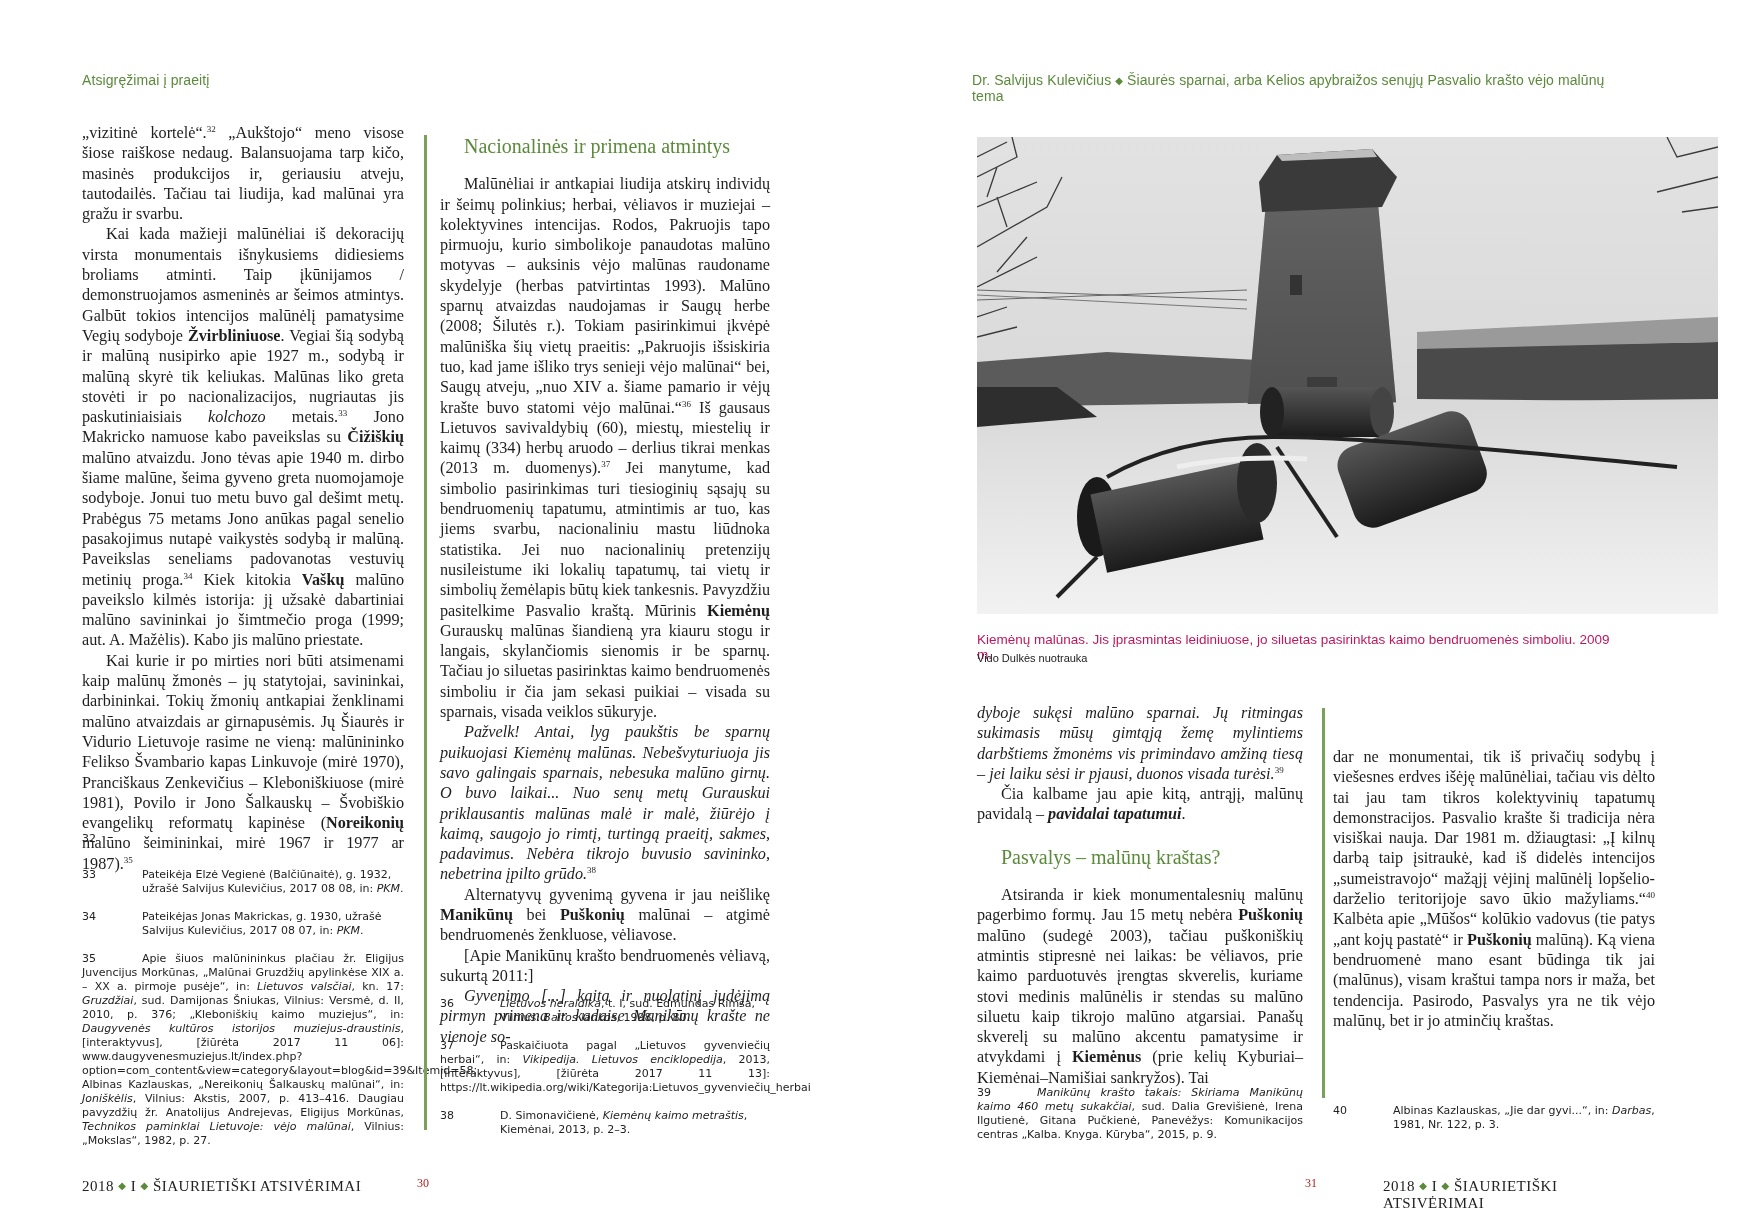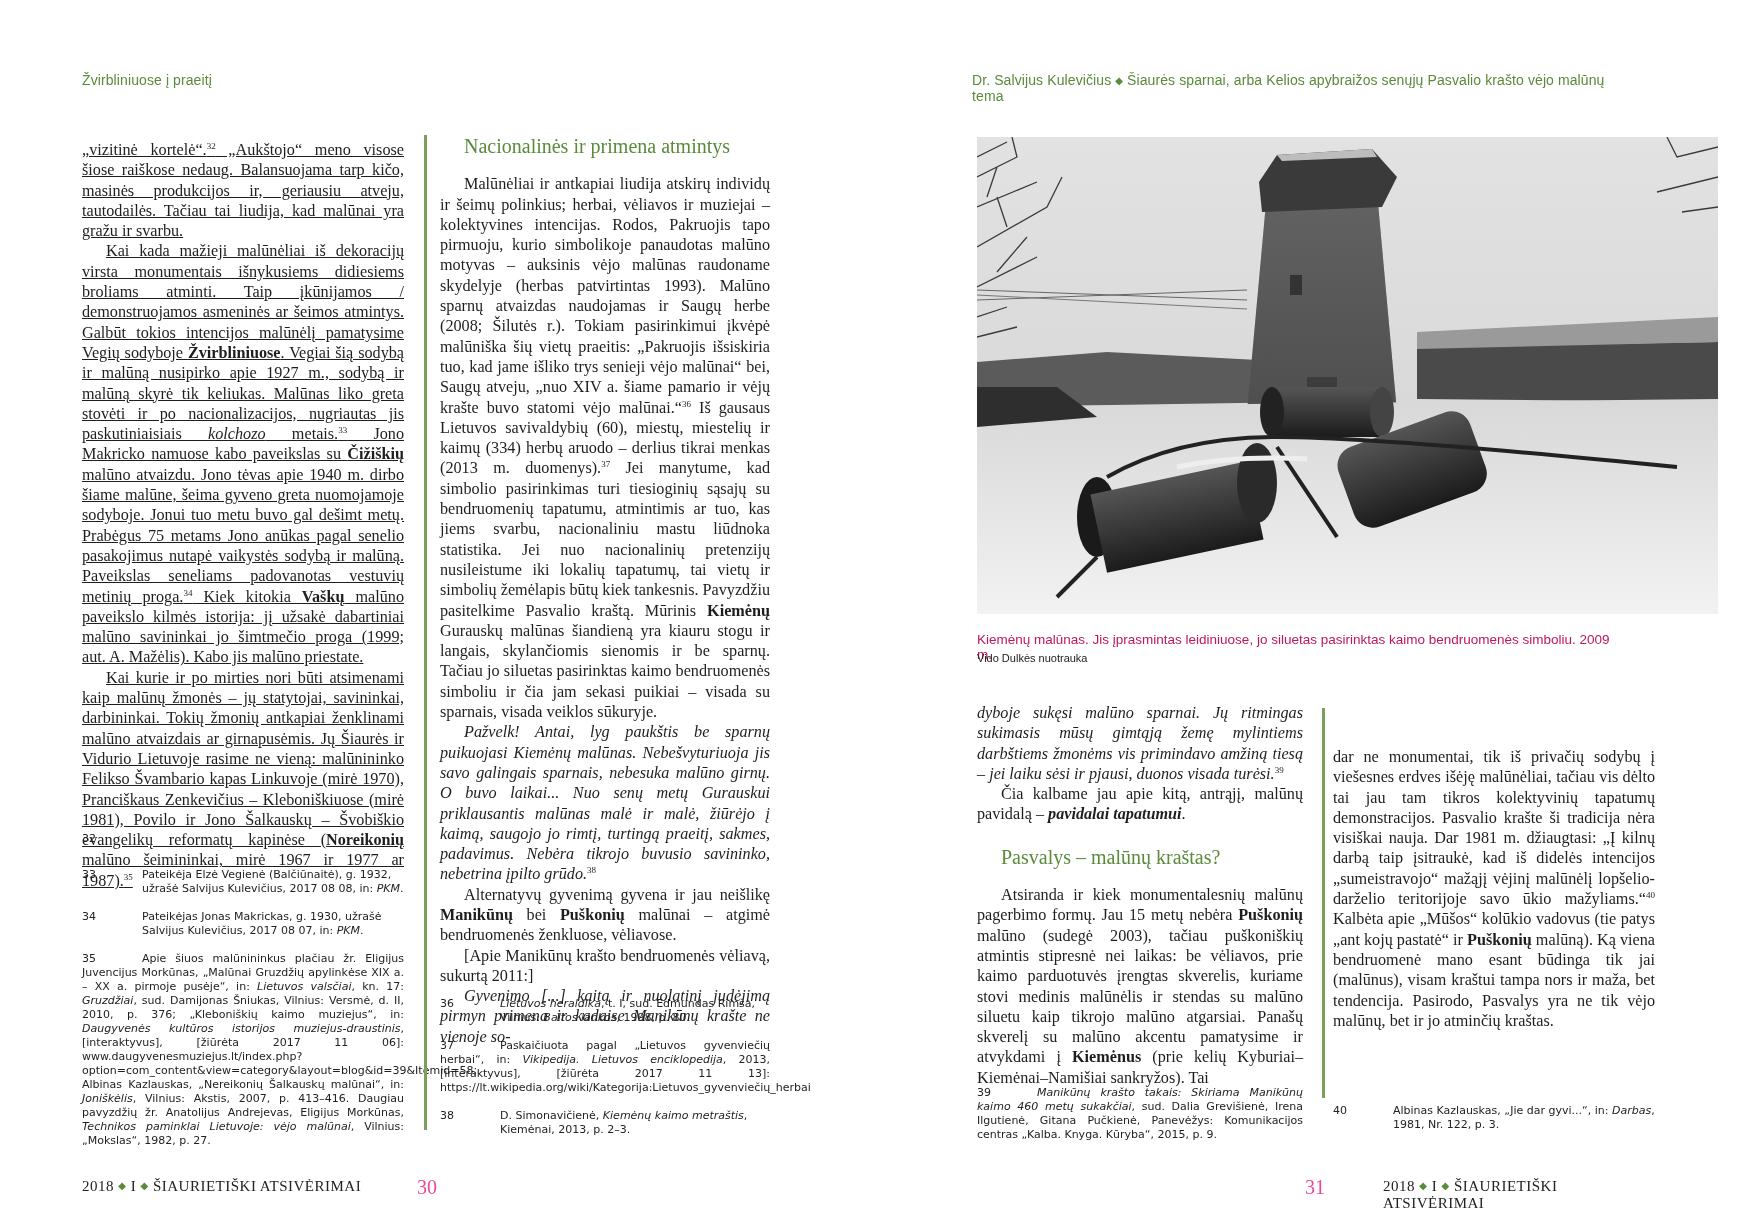--- a/index.html
+++ b/index.html
@@ -14,32 +14,32 @@
   sup{font-size:9px;line-height:0;vertical-align:6px;}
   .heading{font-size:20px;color:#5a8a3a;margin:0 0 18px 0;text-indent:24px;}
   .fn{position:absolute;font-family:"DejaVu Sans",sans-serif;font-size:11px;line-height:14px;color:#222;}
   .fn .fnrow{display:flex;margin-bottom:14px;}
   .fn .num{width:60px;flex:none;}
   .fn .txt{flex:1;}
   .fn .para{text-align:justify;}
   .rule{position:absolute;width:3px;background:#7aa05a;}
   .footer{position:absolute;top:1178px;font-size:15px;letter-spacing:0.5px;color:#222;}
   .footer .dot{color:#5a8a3a;font-size:10px;vertical-align:2px;}
-  .pnum{position:absolute;top:1176px;font-size:20px;color:#ec4899;}
+  .pnum{position:absolute;top:1176px;font-size:12px;color:#b91c1c;}
   .photo{position:absolute;left:977px;top:137px;width:741px;height:477px;background:#cfcfcf;overflow:hidden;}
   .caption{position:absolute;left:977px;top:632px;font-family:"Liberation Sans",sans-serif;font-size:13.5px;color:#be185d;}
   .credit{position:absolute;left:977px;top:652px;font-family:"Liberation Sans",sans-serif;font-size:11px;color:#222;}
 </style>
 </head>
 <body>
 
 <div class="page left">
-  <div class="running-head" style="left:82px;">Žvirbliniuose į praeitį</div>
+  <div class="running-head" style="left:82px;">Atsigręžimai į praeitį</div>
 
-  <div class="col" style="left:82px;top:140px;width:322px;text-decoration:underline;">
+  <div class="col" style="left:82px;top:123px;width:322px;">
     <p>„vizitinė kortelė“.<sup>32</sup> „Aukštojo“ meno visose šiose raiškose nedaug. Balansuojama tarp kičo, masinės produkcijos ir, geriausiu atveju, tautodailės. Tačiau tai liudija, kad malūnai yra gražu ir svarbu.</p>
     <p class="ind">Kai kada mažieji malūnėliai iš dekoracijų virsta monumentais išnykusiems didiesiems broliams atminti. Taip įkūnijamos / demonstruojamos asmeninės ar šeimos atmintys. Galbūt tokios intencijos malūnėlį pamatysime Vegių sodyboje <b>Žvirbliniuose</b>. Vegiai šią sodybą ir malūną nusipirko apie 1927 m., sodybą ir malūną skyrė tik keliukas. Malūnas liko greta stovėti ir po nacionalizacijos, nugriautas jis paskutiniaisiais <i>kolchozo</i> metais.<sup>33</sup> Jono Makricko namuose kabo paveikslas su <b>Čižiškių</b> malūno atvaizdu. Jono tėvas apie 1940 m. dirbo šiame malūne, šeima gyveno greta nuomojamoje sodyboje. Jonui tuo metu buvo gal dešimt metų. Prabėgus 75 metams Jono anūkas pagal senelio pasakojimus nutapė vaikystės sodybą ir malūną. Paveikslas seneliams padovanotas vestuvių metinių proga.<sup>34</sup> Kiek kitokia <b>Vaškų</b> malūno paveikslo kilmės istorija: jį užsakė dabartiniai malūno savininkai jo šimtmečio proga (1999; aut. A. Mažėlis). Kabo jis malūno priestate.</p>
     <p class="ind">Kai kurie ir po mirties nori būti atsimenami kaip malūnų žmonės – jų statytojai, savininkai, darbininkai. Tokių žmonių antkapiai ženklinami malūno atvaizdais ar girnapusėmis. Jų Šiaurės ir Vidurio Lietuvoje rasime ne vieną: malūnininko Felikso Švambario kapas Linkuvoje (mirė 1970), Pranciškaus Zenkevičius – Kleboniškiuose (mirė 1981), Povilo ir Jono Šalkauskų – Švobiškio evangelikų reformatų kapinėse (<b>Noreikonių</b> malūno šeimininkai, mirė 1967 ir 1977 ar 1987).<sup>35</sup></p>
   </div>
 
   <div class="fn" style="left:82px;top:832px;width:322px;">
     <div class="fnrow">
         <span class="num">32</span>
       </div>
     <div class="fnrow" style="margin-top:22px">

